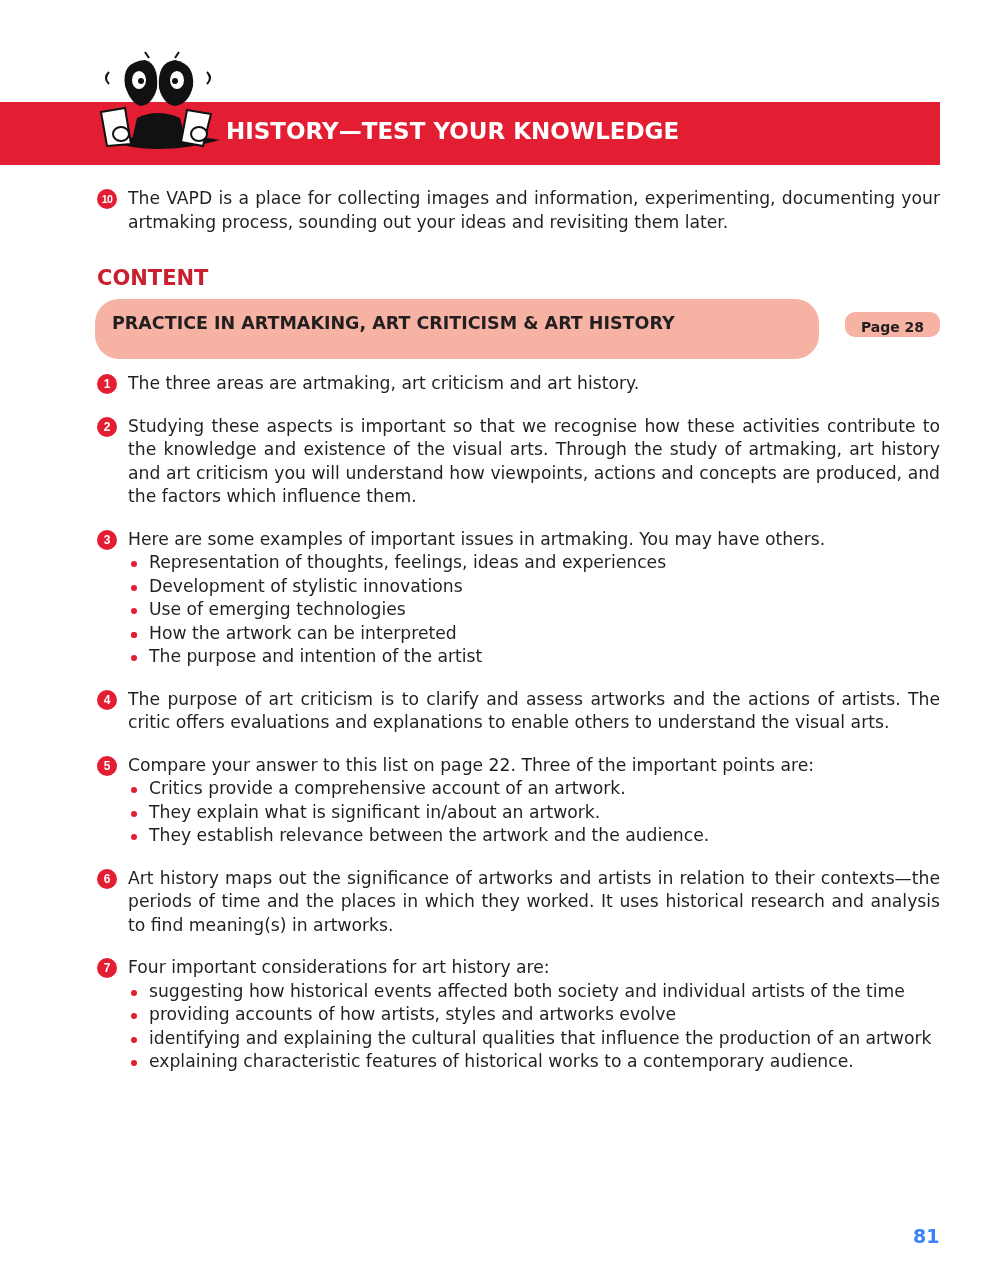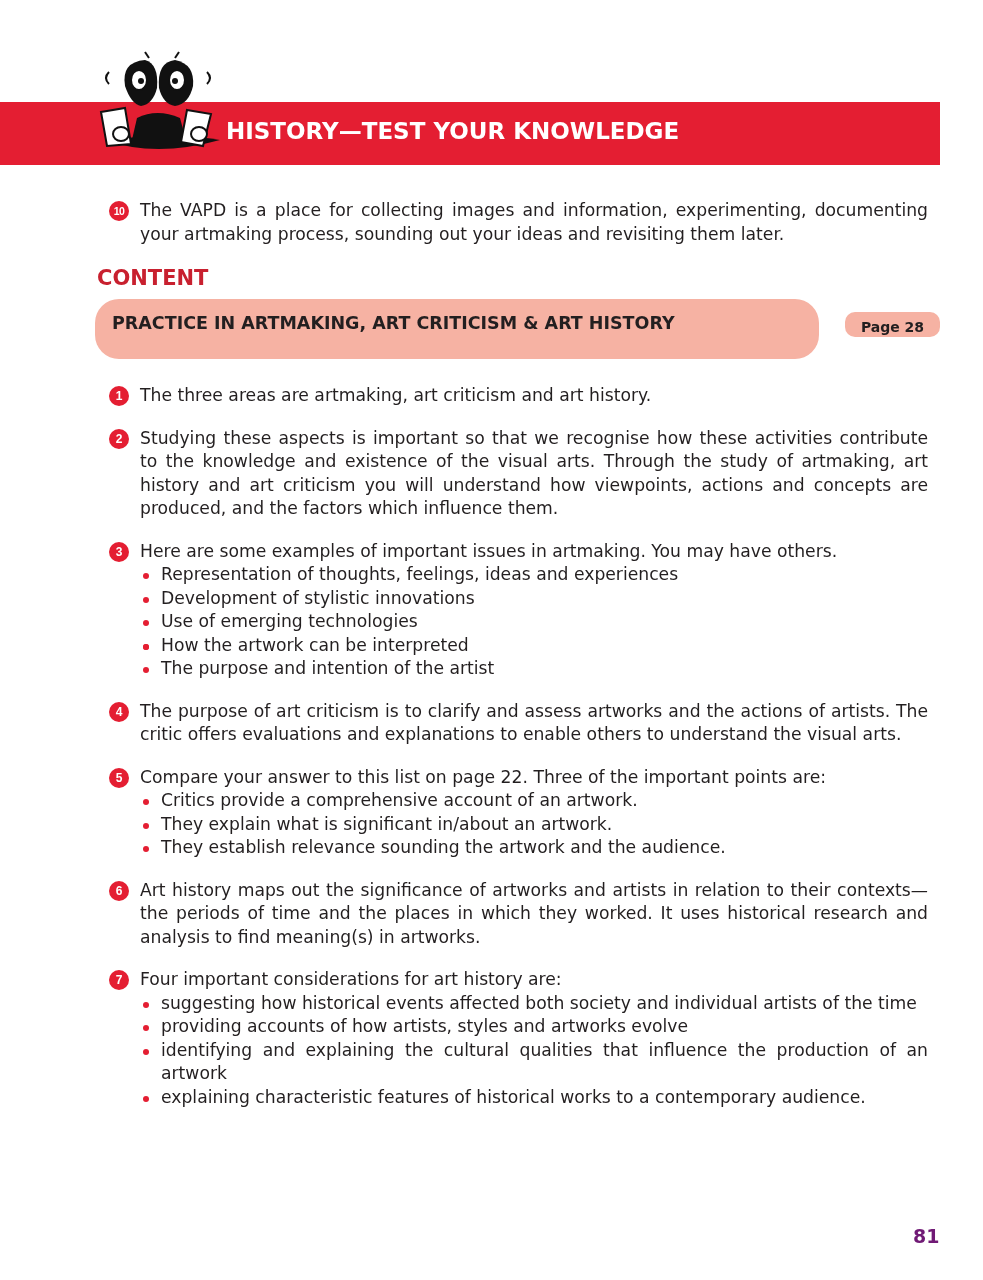--- a/index.html
+++ b/index.html
@@ -3,34 +3,34 @@
 <meta charset="utf-8">
 <style>
   html, body { margin:0; padding:0; background:#ffffff; }
   body { width:983px; height:1280px; position:relative; overflow:hidden;
          font-family:"DejaVu Sans", sans-serif; color:#231f20; }
   .banner { position:absolute; left:0; top:102px; width:940px; height:63px; background:#e41e32; }
   .banner-title { position:absolute; left:226px; top:118px; font-family:"DejaVu Sans", sans-serif;
          font-weight:bold; font-size:23px; color:#ffffff; letter-spacing:0px; }
   .mascot { position:absolute; left:95px; top:48px; width:130px; height:118px; }
   .text-block { position:absolute; left:97px; width:843px; font-size:17.2px; line-height:23.5px; }
-  .item { position:relative; padding-left:31px; margin:12px; text-align:justify; }
+  .item { position:relative; padding-left:31px; margin:0; text-align:justify; }
   .num { position:absolute; left:0; top:2px; width:20px; height:20px; border-radius:50%;
          background:#e41e32; color:#fff; font-weight:bold; font-size:12px; line-height:20px;
          text-align:center; font-family:"Liberation Sans", sans-serif; }
   .num.two { font-size:10.5px; letter-spacing:-0.5px; }
   .bullets { margin:0; padding:0; list-style:none; }
   .bullets li { position:relative; padding-left:21px; text-align:justify; }
   .bullets li .dot { position:absolute; left:3px; top:10px; width:6px; height:6px; border-radius:50%; background:#e41e32; }
   .section-heading { position:absolute; left:97px; top:266px; font-weight:bold; font-size:21px; color:#c8202f; }
   .pill { position:absolute; left:95px; top:299px; width:724px; height:60px; background:#f6b2a3; border-radius:24px; }
   .pill-label { position:absolute; left:17px; top:14px; font-weight:bold; font-size:17.5px; color:#231f20; }
   .page-ref { position:absolute; left:845px; top:312px; width:95px; height:25px; background:#f6b2a3; border-radius:10px;
          text-align:center; line-height:31px; font-weight:bold; font-size:14px; color:#231f20; }
-  .page-number { position:absolute; left:913px; top:1225px; font-weight:bold; font-size:19px; color:#701a75;text-align:center; }
+  .page-number { position:absolute; left:913px; top:1225px; font-weight:bold; font-size:19px; color:#3b82f6;text-align:center; }
 </style>
 </head>
 <body>
 
 <div class="banner"></div>
 <svg class="mascot" viewBox="0 0 130 118">
 
   <path d="M10 92 Q60 110 125 92 Q80 84 10 92 Z" fill="#111"></path>
 
   <path d="M42 70 Q62 60 85 70 L92 96 L36 96 Z" fill="#111"></path>
@@ -93,21 +93,21 @@
   <p class="item" style="margin-bottom:19px;">
     <span class="num">4</span>
     <span>The purpose of art criticism is to clarify and assess artworks and the actions of artists. The critic offers evaluations and explanations to enable others to understand the visual arts.</span>
   </p>
   <div class="item" style="margin-bottom:19px;">
     <span class="num">5</span>
     <span>Compare your answer to this list on page 22. Three of the important points are:</span>
     <ul class="bullets">
       <li><span class="dot"></span><span>Critics provide a comprehensive account of an artwork.</span></li>
       <li><span class="dot"></span><span>They explain what is significant in/about an artwork.</span></li>
-      <li><span class="dot"></span><span>They establish relevance sounding the artwork and the audience.</span></li>
+      <li><span class="dot"></span><span>They establish relevance between the artwork and the audience.</span></li>
     </ul>
   </div>
   <p class="item" style="margin-bottom:19px;">
     <span class="num">6</span>
     <span>Art history maps out the significance of artworks and artists in relation to their contexts—the periods of time and the places in which they worked. It uses historical research and analysis to find meaning(s) in artworks.</span>
   </p>
   <div class="item">
     <span class="num">7</span>
     <span>Four important considerations for art history are:</span>
     <ul class="bullets">

